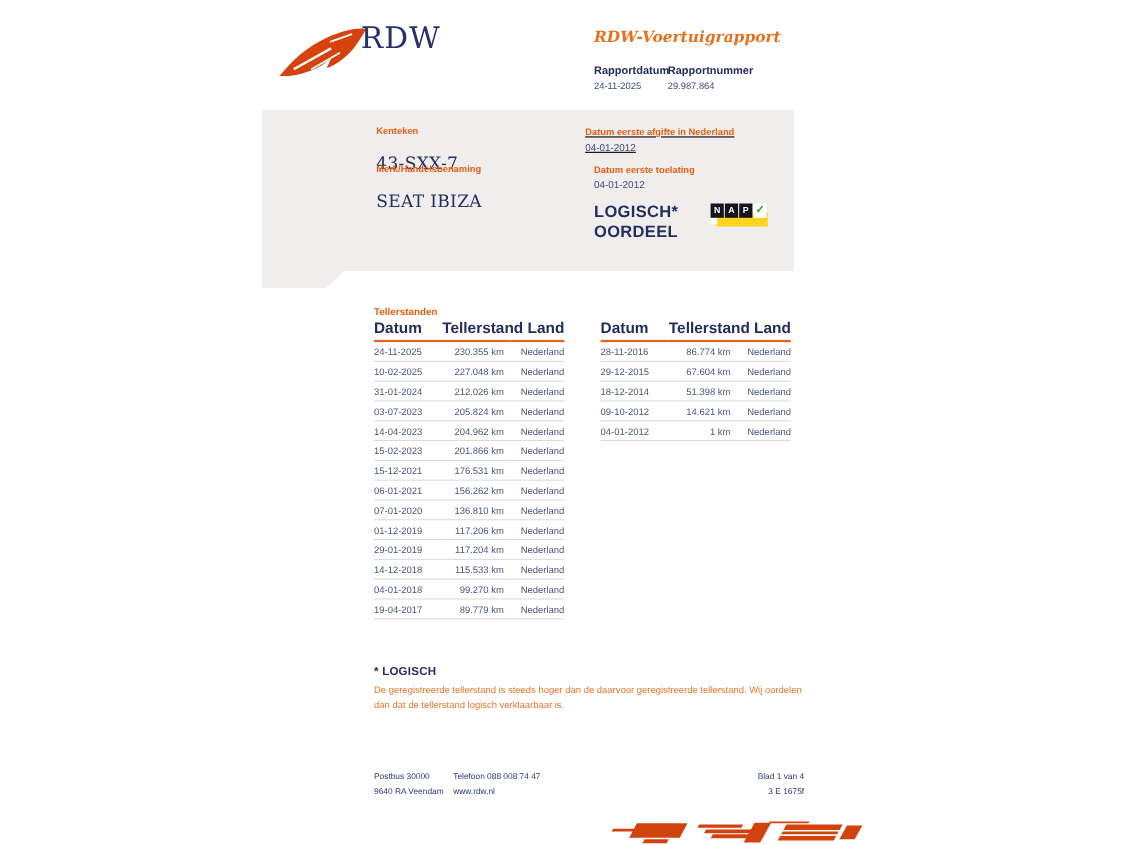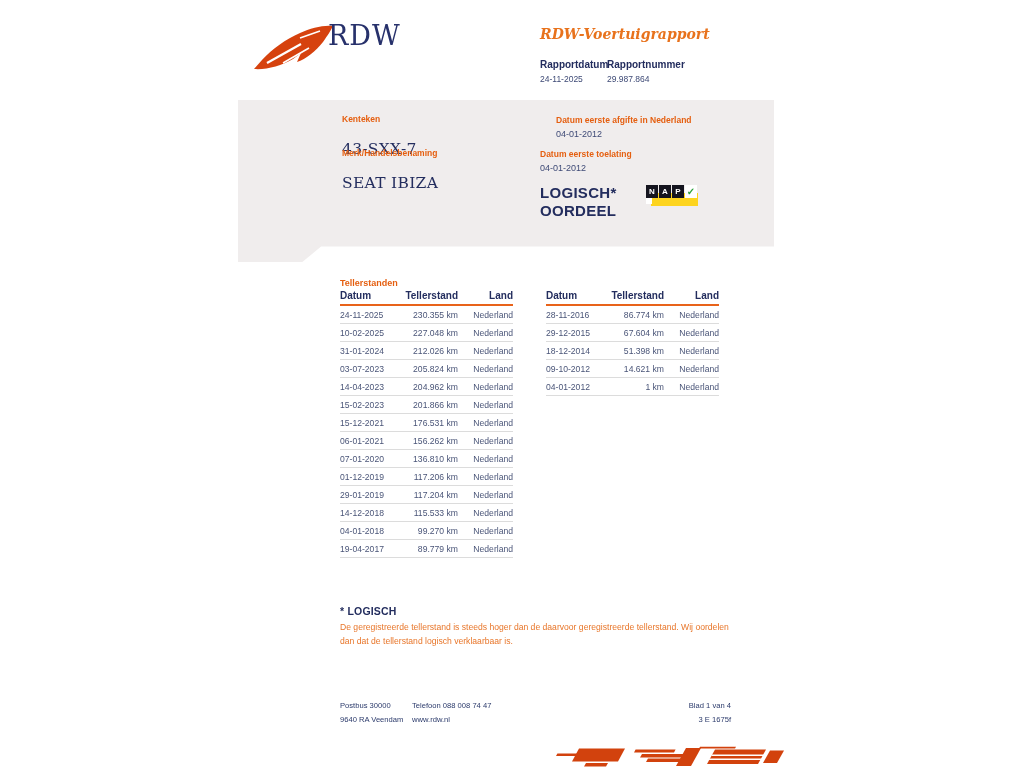--- a/index.html
+++ b/index.html
@@ -20,35 +20,35 @@
     font-family:"DejaVu Serif", serif; font-size:14px; font-weight:bold; color:#e8721c;font-style:italic;
   }
   .meta-block { position:absolute; top:57px; line-height:12px; }
   .meta-block .lbl { font-size:10px; font-weight:bold; color:#232d5e; }
   .meta-block .val { font-size:8.5px; color:#3e4a76; }
   #report-date   { left:540px; }
   #report-number { left:607px; }
 
   
   .vehicle-panel {
-    position:absolute; left:238px; top:100px; width:536px; height:162px;
+    position:absolute; left:238px; top:100px; width:484px; height:162px;
     background:#f0eded;
     clip-path: polygon(0 0, 100% 0, 100% 90.5%, 15.5% 90.5%, 12% 100%, 0 100%);
   }
   .panel-item { position:absolute; line-height:11px; }
   .panel-label { font-size:8.5px; font-weight:bold; color:#e55f10; display:block; }
   .panel-value-lg {
     font-family:"DejaVu Serif", serif; font-size:15.5px; color:#232d5e;
     display:block; margin-top:19px; letter-spacing:0.3px;
   }
   .panel-value-sm { font-size:9px; color:#3e4a76; display:block; margin-top:3px; }
   #p-kenteken    { left:104px; top:14px; }
   #p-merk        { left:104px; top:48px; }
   #p-tellerstand { left:104px; top:109px; }
-  #p-afgifte     { left:318px; top:15px; }
+  #p-afgifte     { left:294px; top:15px;text-decoration:underline; }
   #p-toelating   { left:302px; top:49px; }
   .oordeel {
     position:absolute; left:302px; top:84px;
     font-size:15px; font-weight:bold; color:#232d5e; line-height:18px; letter-spacing:0.3px;
   }
 
   
   .nap-logo { position:absolute; left:408px; top:85px; width:56px; height:26px; }
   .nap-yellow { position:absolute; left:5px; top:8px; width:47px; height:13px; background:#fdd41f; }
   .nap-sq {
@@ -61,21 +61,21 @@
 
   
   .section-title {
     position:absolute; left:340px; top:278px;
     font-size:9px; font-weight:bold; color:#e55f10;
   }
   table.tl { position:absolute; top:290px; width:173px; border-collapse:collapse; table-layout:fixed; }
   #table-left  { left:340px; }
   #table-right { left:546px; }
   .tl th {
-    font-size:10px; font-weight:bold; color:#232d5e; text-align:left;
+    font-size:14px; font-weight:bold; color:#232d5e; text-align:left;
     padding:0 0 3px 0; border-bottom:2px solid #e8631a;
   }
   .tl td {
     font-size:8.6px; color:#4a5578; padding:3.5px 0;
     border-bottom:1px solid #dcdcdc; white-space:nowrap; overflow:hidden;
   }
   .tl th.num, .tl td.num { text-align:right; padding-right:6px; }
   .tl th.land, .tl td.land { text-align:right; }
   .tl col.c-datum { width:62px; } .tl col.c-num { width:62px; } .tl col.c-land { width:49px; }
 

